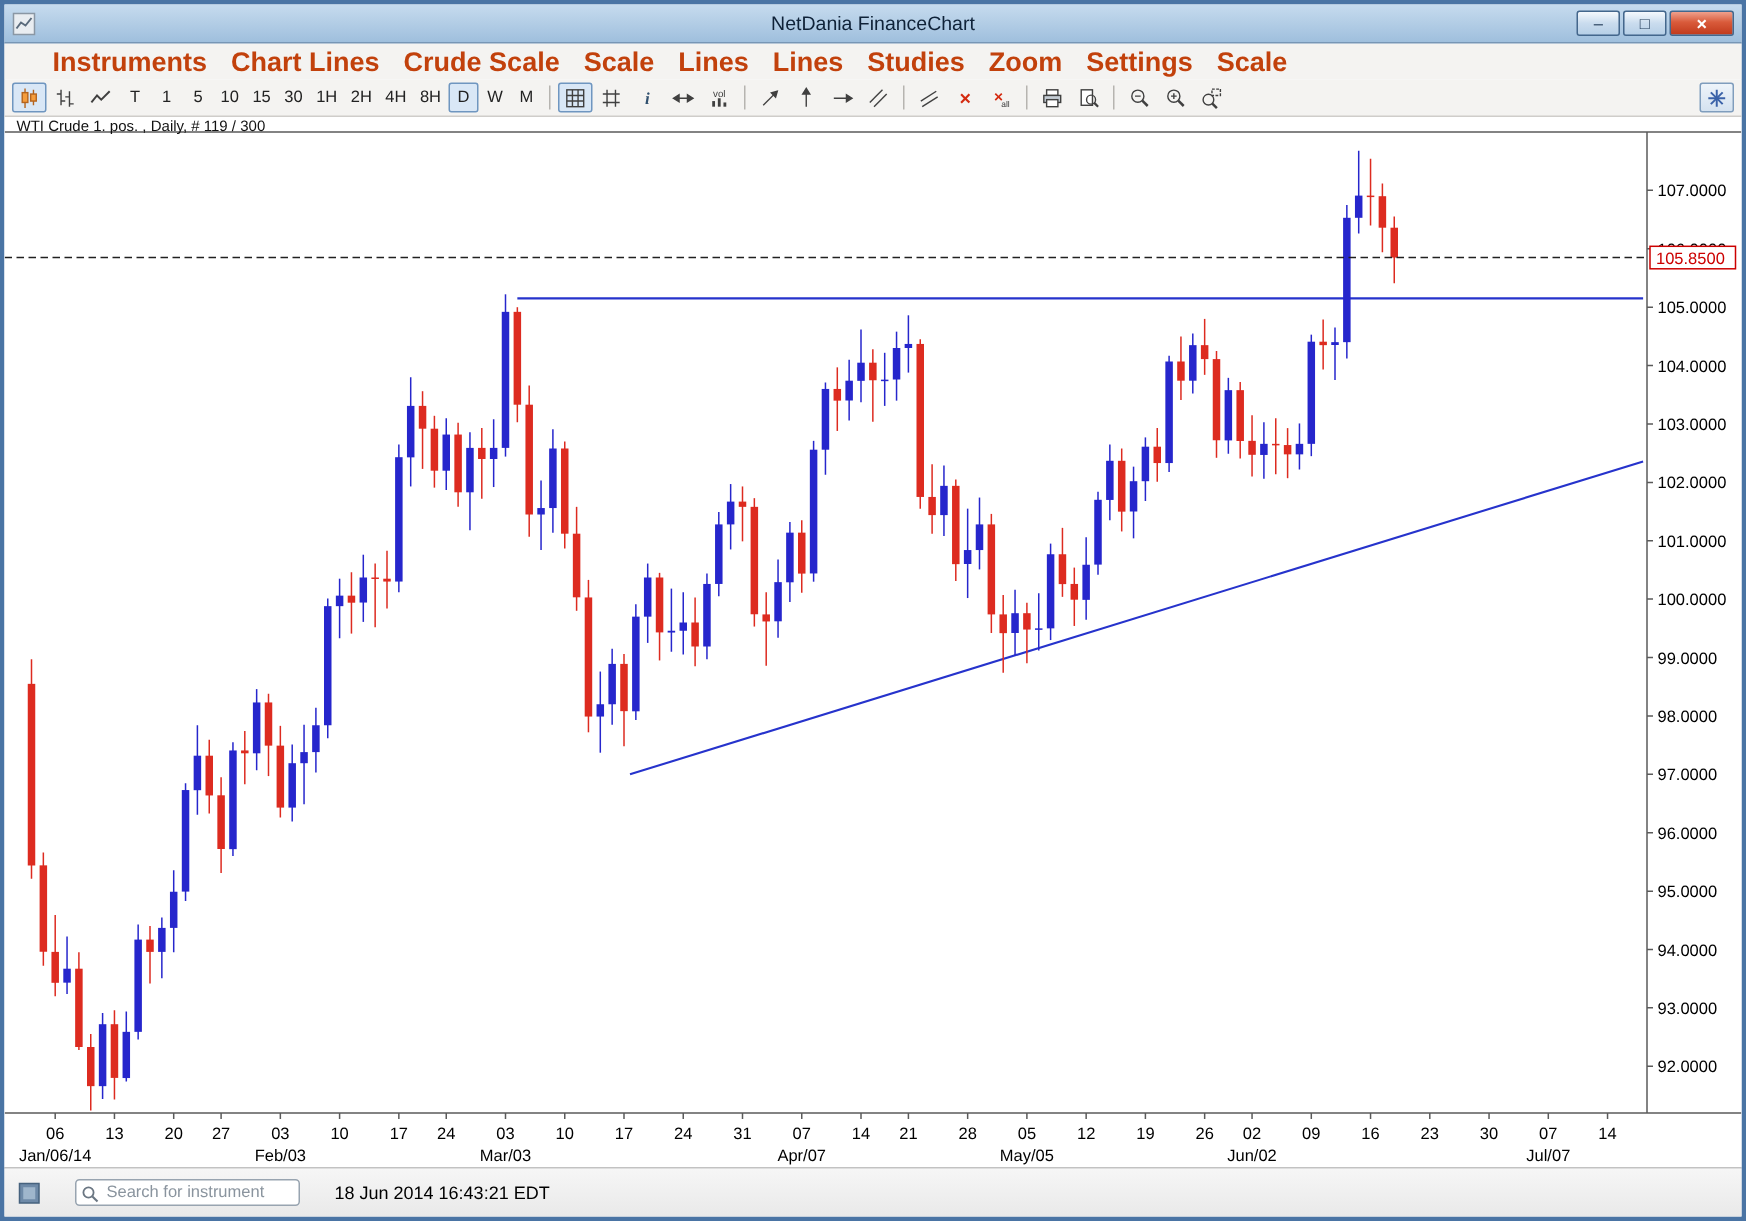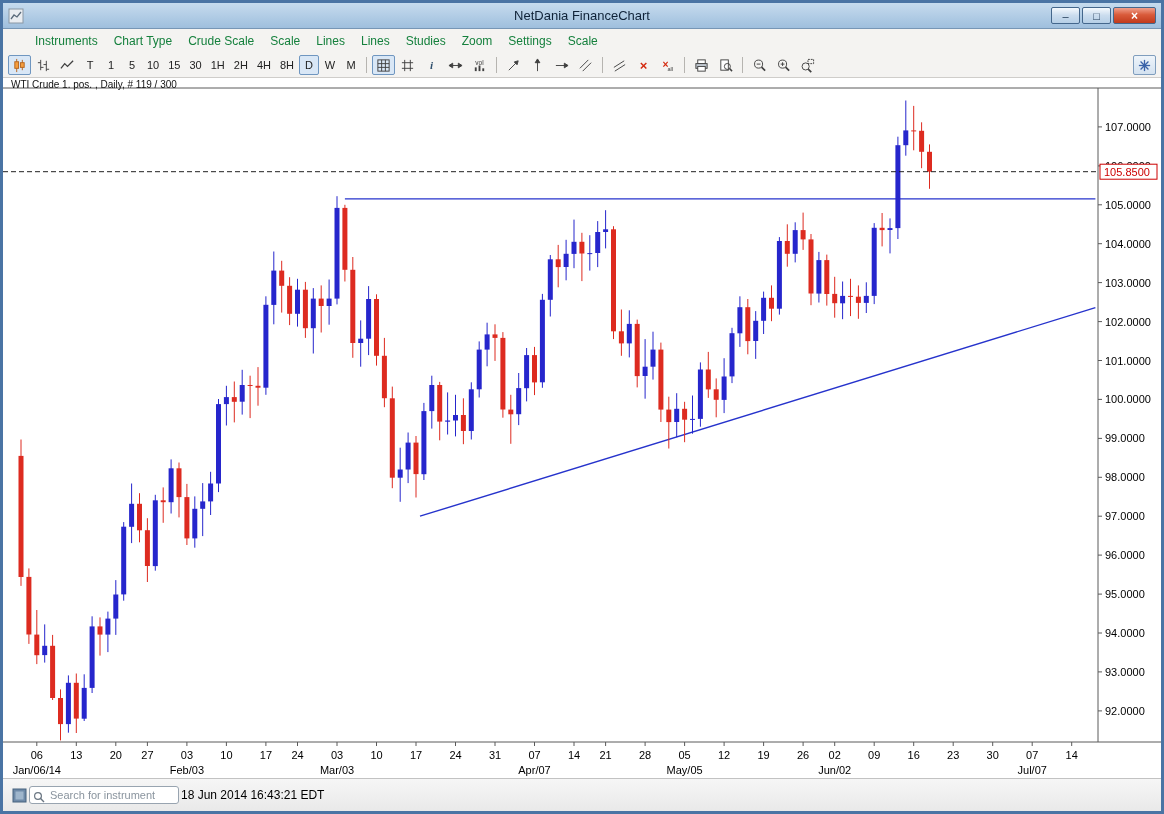--- a/index.html
+++ b/index.html
@@ -7,34 +7,34 @@
   .window{position:absolute;inset:0;border:3px solid #4a74a4;background:#fff;display:flex;flex-direction:column}
   
   .titlebar{height:26px;background:linear-gradient(180deg,#c6dbee,#9fbfdd);display:flex;align-items:center;padding:0 5px;position:relative;flex:0 0 auto;border-bottom:1px solid #7796b5}
   .app-icon{width:16px;height:16px;display:inline-flex}
   .title{position:absolute;left:50%;transform:translateX(-50%);font-size:13px;color:#0f2238;white-space:nowrap}
   .win-buttons{margin-left:auto;display:flex;gap:2px;align-items:center}
   .win-btn{width:29px;height:17px;border:1px solid #44678c;border-radius:2px;background:linear-gradient(180deg,#f5f9fd,#cadcee 50%,#b6cfe6);font:11px "Liberation Sans",sans-serif;color:#1a3350;display:flex;align-items:center;justify-content:center;padding:0}
   .win-btn.close{width:43px;background:linear-gradient(180deg,#f0a08c,#d95b3b 45%,#c13a1c);color:#fff;font-weight:bold;font-size:12px}
   
   .menubar{height:24px;background:#f4f3f1;display:flex;align-items:center;padding-left:24px;flex:0 0 auto}
-  .menu-item{font-weight:normal;font-size:12px;padding:2px 8px;color:#15803d;white-space:nowrap}
+  .menu-item{font-weight:bold;font-size:18px;padding:2px 8px;color:#c2410c;white-space:nowrap}
   
   .toolbar{height:25px;background:#f4f3f1;border-bottom:1px solid #cfcdca;display:flex;align-items:center;padding:0 5px;gap:1px;flex:0 0 auto}
   .tb-btn{min-width:20px;height:20px;display:inline-flex;align-items:center;justify-content:center;border:1px solid transparent;background:transparent;font:11px "Liberation Sans",sans-serif;color:#222;padding:0 3px;border-radius:2px}
   .tb-btn.selected{border:1px solid #6f96c0;background:#d9e7f6}
   .tb-btn.pin{margin-left:auto;border:1px solid #7f9dbd;background:linear-gradient(180deg,#eef4fa,#d4e2f0)}
   .tb-sep{width:1px;height:16px;background:#b6b4b0;margin:0 4px;flex:0 0 auto}
   
   .chart-pane{flex:1 1 auto;position:relative;background:#fff;overflow:hidden}
   .instrument-label{position:absolute;top:1px;left:8px;font-size:10px;color:#111;z-index:2;white-space:pre}
   #chart-svg{position:absolute;inset:0}
   #chart-svg text{font-family:"Liberation Sans",sans-serif;font-size:11px;fill:#000}
   
-  .statusbar{height:32px;background:linear-gradient(180deg,#f6f6f6,#e9e9e9);border-top:1px solid #c2c2c2;display:flex;align-items:center;padding:16px 9px;gap:2px;flex:0 0 auto}
+  .statusbar{height:32px;background:linear-gradient(180deg,#f6f6f6,#e9e9e9);border-top:1px solid #c2c2c2;display:flex;align-items:center;padding:16px 9px;gap:23px;flex:0 0 auto}
   .status-icon{width:15px;height:15px;display:inline-flex}
   .searchbox{position:relative;display:inline-flex;align-items:center}
   .searchbox input{width:150px;height:18px;border:1px solid #98a4b0;border-radius:3px;padding:0 4px 0 20px;font:11px "Liberation Sans",sans-serif;color:#222;background:#fff;cursor:text}
   .searchbox input::placeholder{color:#8a949e}
   .search-glyph{position:absolute;left:4px;top:3px;width:12px;height:12px;pointer-events:none}
   .timestamp{font-weight:normal;font-size:12px;color:#000;white-space:nowrap}
 </style>
 </head>
 <body>
 
@@ -50,21 +50,21 @@
     <span class="title">NetDania FinanceChart</span>
     <span class="win-buttons">
       <button class="win-btn">–</button>
       <button class="win-btn">□</button>
       <button class="win-btn close">×</button>
     </span>
   </div>
 
   <div class="menubar" id="menubar">
       <div class="menu-item">Instruments</div>
-      <div class="menu-item">Chart Type</div>
+      <div class="menu-item">Chart Lines</div>
       <div class="menu-item">Crude Scale</div>
       <div class="menu-item">Scale</div>
       <div class="menu-item">Lines</div>
       <div class="menu-item">Lines</div>
       <div class="menu-item">Studies</div>
       <div class="menu-item">Zoom</div>
       <div class="menu-item">Settings</div>
       <div class="menu-item">Scale</div>
     </div>
 

